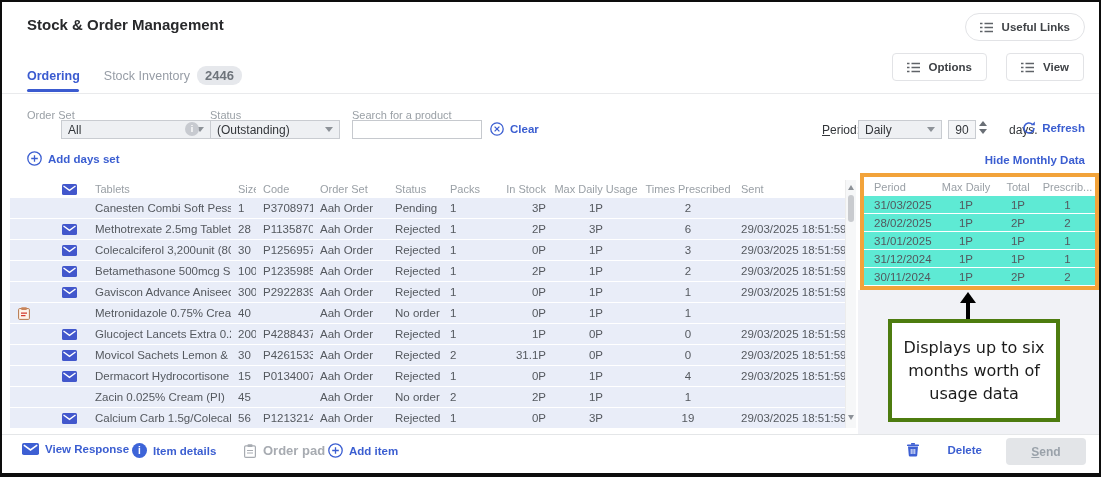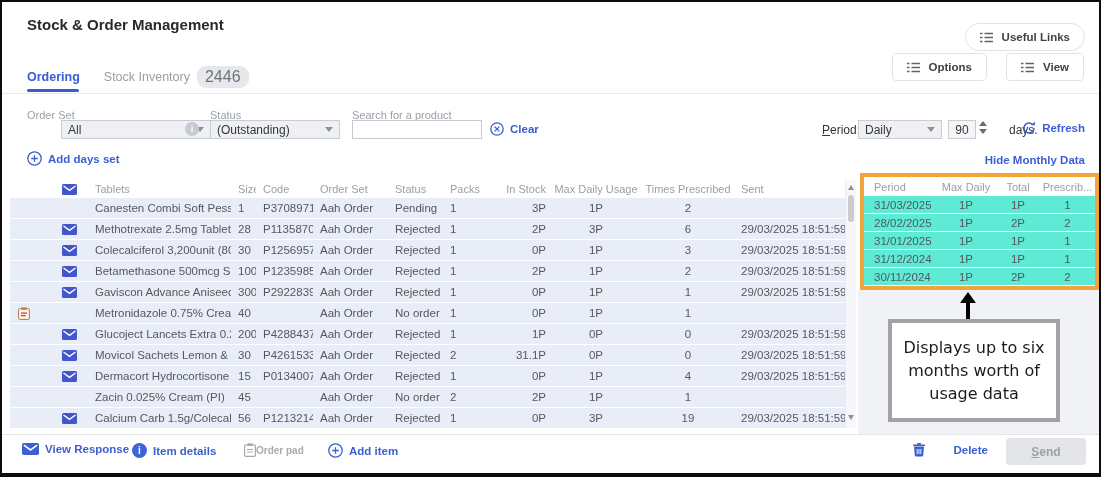--- a/index.html
+++ b/index.html
@@ -5,29 +5,29 @@
   * { margin:0; padding:0; box-sizing:border-box; }
   body { background:#fff; font-family:"Liberation Sans", sans-serif; }
   .screen { position:relative; width:1101px; height:477px; background:#fff;
             border:2px solid #0d0d0d; border-bottom-width:4px; overflow:hidden; }
 
   
   .page-title { position:absolute; left:25px; top:14px; font-size:15px; font-weight:bold; color:#28292b; }
   .btn { position:absolute; display:flex; align-items:center; gap:9px; height:28px; padding:0 14px;
          background:#fff; border:1px solid #e2e3e6; border-radius:4px; font-size:11.5px; font-weight:bold;
          color:#3f4246; cursor:pointer; }
-  .btn-useful { right:14px; top:21px;border-radius:14px; }
+  .btn-useful { right:14px; top:11px;border-radius:14px; }
   .btn-options { right:112px; top:51px; }
   .btn-view { right:15px; top:51px; }
 
   
   .tabs { position:absolute; left:25px; top:64px; display:flex; align-items:center; gap:24px; font-size:12.5px; }
   .tab-active { color:#3b5bd0; font-weight:bold; }
   .tab-inactive { color:#979da6; display:flex; align-items:center; gap:7px; }
-  .badge { background:#e6e8ec; color:#6e747b; font-size:16px; font-weight:normal; border-radius:9px; padding:2px 8px; }
+  .badge { background:#e6e8ec; color:#6e747b; font-size:13px; font-weight:bold; border-radius:9px; padding:2px 8px; }
   .tab-underline { position:absolute; left:25px; top:87px; width:52px; height:3px; background:#3b5bd0; border-radius:2px; }
   .divider-top { position:absolute; left:0; top:91px; width:100%; height:1px; background:#e9eaec; }
 
   
   .field-label { position:absolute; font-size:11px; color:#9aa0a6; }
   .dd { position:absolute; height:19px; background:#eef0f3; border:1px solid #c9ccd1; display:flex;
         align-items:center; font-size:12px; color:#33363a; padding:0 6px; cursor:pointer; }
   .dd .caret { margin-left:auto; width:0; height:0; border-left:4px solid transparent; border-right:4px solid transparent;
                border-top:5px solid #8d9298; }
   .input { position:absolute; height:19px; background:#fff; border:1px solid #c6c9ce; font-size:12px; padding:0 5px;
@@ -77,30 +77,30 @@
   .ugrid { display:grid; grid-template-columns:72px 60px 44px 1fr; align-items:center; }
   .uhead { height:19px; font-size:11px; color:#9aa0a6; }
   .urow { height:17px; margin-bottom:1px; background:#5eead4; font-size:11.5px; color:#54585e; cursor:pointer; }
   .uc { text-align:center; white-space:nowrap; overflow:hidden; }
   .u-period { text-align:left; padding-left:10px; }
 
   
   .arrow-head { position:absolute; left:958px; top:290px; width:0; height:0;
                 border-left:8px solid transparent; border-right:8px solid transparent; border-bottom:11px solid #000; }
   .arrow-shaft { position:absolute; left:964px; top:299px; width:4px; height:19px; background:#000; }
-  .callout { position:absolute; left:886px; top:317px; width:172px; height:103px; border:4px solid #a3a3a3; background:#fff;
+  .callout { position:absolute; left:886px; top:317px; width:172px; height:103px; border:4px solid #4d7c0f; background:#fff;
              display:flex; flex-direction:column; align-items:center; justify-content:center;
              font-family:"DejaVu Sans", sans-serif; font-size:16px; color:#1b1b1b; line-height:1.45; text-align:center; }
 
   
   .footer-divider { position:absolute; left:0; top:432px; width:100%; height:1px; background:#e4e6e8; }
   .footer-item { position:absolute; top:441px; }
   .fi-view { left:20px; } .fi-details { left:130px; } .fi-pad { left:242px; color:#9aa0a6; } .fi-add { left:326px; }
-  .fi-delete { right:111px;gap:28px; }
-  .gray-link { display:flex; align-items:center; font-size:10px; font-weight:bold; color:#a7abb1; cursor:pointer; }
+  .fi-delete { right:117px;gap:28px; }
+  .gray-link { display:flex; align-items:center; gap:7px; font-size:13px; font-weight:bold; color:#a7abb1; cursor:pointer; }
   .send-btn { position:absolute; right:13px; top:436px; width:80px; height:27px; background:#e3e5e8; border:none;
               border-radius:4px; font-family:"Liberation Sans", sans-serif; font-size:12px; font-weight:bold; color:#9aa2aa; cursor:pointer; }
   .info-blue { background:#3d64d8; width:15px; height:15px; font-size:10px; }
   svg { display:block; }
 </style>
 </head>
 <body>
 
 <div class="screen">
 

